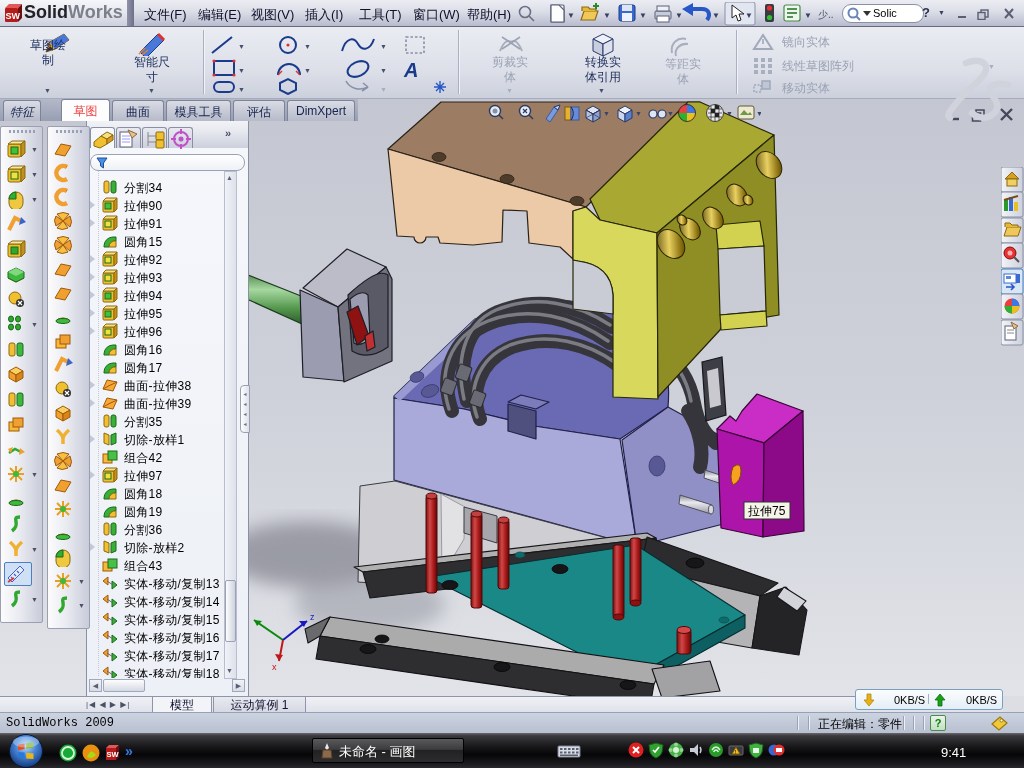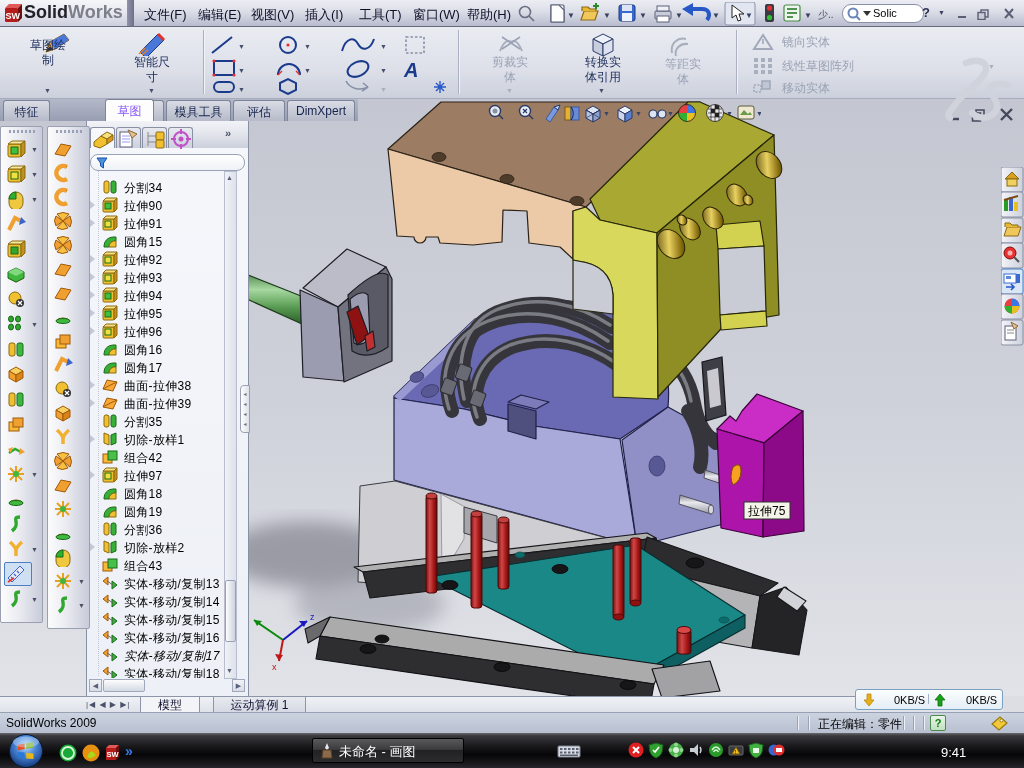--- a/index.html
+++ b/index.html
@@ -15,21 +15,21 @@
 .menuitem { top:6px; height:17px; font-size:13px; color:#10102a; }
 #swname { left:24px; top:2px; font-size:18px; font-weight:bold; color:#222228; }
 #cmdmgr { left:0; top:27px; width:1024px; height:72px;
   background:linear-gradient(#eaecf2 0%, #dde0e9 60%, #ccd0dc 100%); border-bottom:1px solid #a6acbe; z-index:19; }
 .cmtext { font-size:12px; color:#1c2c5a; text-align:center; line-height:15px; }
 .dis { color:#9aa2b4 !important; }
 .cmsep { top:3px; width:2px; height:64px; border-left:1px solid #aab0c2; border-right:1px solid #f2f3f7; }
 #tabrow { left:0; top:99px; width:358px; height:22px;
   background:linear-gradient(#b4b9c9 0%, #989eb3 100%); z-index:10; }
 .swtab { top:1px; height:21px; background:linear-gradient(#d9dce4,#b6bac9); border:1px solid #7e8498; border-bottom:none; border-radius:3px 3px 0 0; font-size:12px; color:#16244e; text-align:center; padding-top:3px; }
-.swtab.active { background:#fdfdfe; color:#8b5cf6; height:22px; top:0px; z-index:3;margin-left:44px; }
+.swtab.active { background:#fdfdfe; color:#ef4444; height:22px; top:0px; z-index:3; }
 #viewport { left:0; top:99px; width:1024px; height:597px; background:linear-gradient(#c4c6d1 0%, #cfd1da 50%, #e1e3e8 100%); z-index:0; }
 .vtoolbar { top:126px; width:43px; background:linear-gradient(90deg,#fcfcfd 0%,#eaebf1 45%,#c8cbd9 100%); border:1px solid #9aa0b2; border-radius:2px; z-index:5; }
 #vtb1 { left:0px; height:497px; }
 #vtb2 { left:47px; height:503px; }
 .grip { left:8px; top:3px; width:26px; height:3px; background:repeating-linear-gradient(90deg,#9aa0b6 0 2px, transparent 2px 4px); }
 .vico { position:absolute; left:5px; width:20px; height:20px; }
 .vdd { position:absolute; left:30px; font-size:7px; color:#4a5068; }
 #fmgr { left:86px; top:121px; width:163px; height:576px; background:linear-gradient(#f5f7fb,#edf0f6); border:1px solid #8a90a4; border-top:none; z-index:4; }
 #fmtabs { left:0; top:0; width:161px; height:27px; background:linear-gradient(#f2f3f7 0%,#e6e8ef 40%,#ccd0dc 100%); }
 .fmtab { top:6px; width:25px; height:21px; border:1px solid #8a90a4; border-bottom:none; border-radius:3px 3px 0 0; background:linear-gradient(#e8eaf0,#cdd0dd); }
@@ -432,21 +432,21 @@
   <div class="abs cmtext dis" style="left:782px;top:54px;">移动实体</div>
   <div class="abs" style="left:988px;top:56px;font-size:7px;color:#a8aebe;">▼</div>
   <svg class="abs" style="left:938px;top:28px;" width="86px" height="70" viewBox="0 0 86 70">
     <g fill="none" stroke="#d0d3dc" stroke-width="6.5" stroke-linecap="round">
       <path d="M28,8 C44,2 54,10 44,22 C38,30 28,36 20,46 C12,56 8,60 12,63"></path>
       <path d="M70,30 C56,26 48,32 54,40 C60,48 62,54 54,60 C47,65 38,62 34,58"></path>
     </g>
   </svg>
 </div>
 <div id="tabrow" class="abs">
-  <div class="abs swtab" style="left:3px; width:47px;">特征</div>
+  <div class="abs swtab" style="left:3px; width:38px;font-style:italic;">特征</div>
   <div class="abs swtab active" style="left:61px; width:49px;">草图</div>
   <div class="abs swtab" style="left:112px; width:52px;">曲面</div>
   <div class="abs swtab" style="left:166px; width:65px;">模具工具</div>
   <div class="abs swtab" style="left:233px; width:52px;">评估</div>
   <div class="abs swtab" style="left:287px; width:68px;">DimXpert</div>
 </div>
 <svg class="abs" style="left:486px;top:103px;z-index:7;" width="275" height="21" viewBox="0 0 275 21">
   <g stroke="#2a3a66" stroke-width="1.4" fill="none">
     <circle cx="9" cy="8" r="5.5" fill="#e8ecf4"></circle>
         <line x1="13" y1="12" x2="17" y2="16"></line>
@@ -989,21 +989,21 @@
           <span class="ttxt">实体-移动/复制15</span>
         </div>
 <div class="trow" style="top:457px;width:138px;">
           <svg class="tico" width="16" height="16" viewBox="0 0 16 16">
             <polygon points="1,6 6,2 6,10" fill="#f0a030" stroke="#a05a08"></polygon>
             <polygon points="15,10 10,6 10,14" fill="#38b038" stroke="#1a6a1a"></polygon>
             <path d="M5,6 L11,10" stroke="#666" stroke-width="1"></path>
           </svg>
           <span class="ttxt">实体-移动/复制16</span>
         </div>
-<div class="trow" style="top:475px;width:138px;font-style:italic;">
+<div class="trow" style="top:475px;width:138px;">
           <svg class="tico" width="16" height="16" viewBox="0 0 16 16">
             <polygon points="1,6 6,2 6,10" fill="#f0a030" stroke="#a05a08"></polygon>
             <polygon points="15,10 10,6 10,14" fill="#38b038" stroke="#1a6a1a"></polygon>
             <path d="M5,6 L11,10" stroke="#666" stroke-width="1"></path>
           </svg>
           <span class="ttxt">实体-移动/复制17</span>
         </div>
 <div class="trow" style="top:493px;width:138px;">
           <svg class="tico" width="16" height="16" viewBox="0 0 16 16">
             <polygon points="1,6 6,2 6,10" fill="#f0a030" stroke="#a05a08"></polygon>
@@ -1017,36 +1017,36 @@
     <div class="abs" style="left:1px;top:2px;font-size:7px;color:#5a6078;">▲</div>
     <div class="abs" style="left:0px;top:408px;width:11px;height:62px;background:linear-gradient(90deg,#fdfdfe,#cdd2de);border:1px solid #9aa2b8;border-radius:2px;"></div>
     <div class="abs" style="left:1px;top:495px;font-size:7px;color:#5a6078;">▼</div>
   </div>
   <div class="abs" style="left:2px;top:558px;width:13px;height:13px;background:linear-gradient(#f2f3f7,#d8dce6);border:1px solid #a0a8bc;font-size:7px;color:#5a6078;text-align:center;line-height:12px;">◀</div>
   <div class="abs" style="left:16px;top:558px;width:42px;height:13px;background:linear-gradient(#fdfdfe,#d4d9e4);border:1px solid #a0a8bc;border-radius:2px;"></div>
   <div class="abs" style="left:145px;top:558px;width:13px;height:13px;background:linear-gradient(#f2f3f7,#d8dce6);border:1px solid #a0a8bc;font-size:7px;color:#5a6078;text-align:center;line-height:12px;">▶</div>
 </div>
 <div id="doctabs" class="abs">
   <span class="abs" style="left:86px;top:3px;font-size:8px;color:#4a5068;letter-spacing:1px;">|◀ ◀ ▶ ▶|</span>
-  <div class="abs dtab active" style="left:140px;width:60px;">模型</div>
+  <div class="abs dtab active" style="left:152px;width:60px;">模型</div>
   <div class="abs dtab" style="left:213px;width:93px;">运动算例 1</div>
 </div>
 <div class="abs" style="left:855px;top:689px;width:148px;height:21px;background:linear-gradient(#fbfdfe,#e4eef6);border:1px solid #7aa0c0;border-radius:3px;z-index:8;font-size:11px;color:#000;">
   <svg style="position:absolute;left:6px;top:3px;" width="14" height="14" viewBox="0 0 14 14">
         <path d="M7,13 L2,7 L5,7 L5,1 L9,1 L9,7 L12,7 Z" fill="#e8b018" stroke="#b8880a" stroke-width="0.8"></path>
       </svg>
   <span style="position:absolute;left:38px;top:4px;">0KB/S</span>
   <span style="position:absolute;left:71px;top:2px;color:#9ab;">|</span>
   <svg style="position:absolute;left:77px;top:3px;" width="14" height="14" viewBox="0 0 14 14">
         <path d="M7,1 L12,7 L9,7 L9,13 L5,13 L5,7 L2,7 Z" fill="#18a018" stroke="#0c700c" stroke-width="0.8"></path>
       </svg>
   <span style="position:absolute;left:110px;top:4px;">0KB/S</span>
 </div>
 <div id="statusbar" class="abs">
-  <div class="abs" style="left:6px;top:3px;">SolidWorks 2009</div>
+  <div class="abs" style="left:6px;top:3px;font-family:Liberation Mono, monospace;">SolidWorks 2009</div>
   <div class="abs ssep" style="left:797px;"></div>
   <div class="abs ssep" style="left:808px;"></div>
   <div class="abs" style="left:818px;top:3px;">正在编辑：零件</div>
   <div class="abs ssep" style="left:903px;"></div>
   <div class="abs ssep" style="left:913px;"></div>
   <div class="abs ssep" style="left:923px;"></div>
   <div class="abs" style="left:930px;top:2px;width:16px;height:16px;background:linear-gradient(#e8f4e8,#c0e0c0);border:1px solid #4a8a4a;border-radius:2px;text-align:center;font-size:11px;font-weight:bold;color:#0a7a0a;line-height:15px;">?</div>
   <svg class="abs" style="left:988px;top:1px;" width="22" height="19" viewBox="0 0 22 19">
     <path d="M4,10 L12,3 L19,9 L11,16 Z" fill="#f0c838" stroke="#9a7a10" stroke-width="1.2"></path>
     <circle cx="13.5" cy="6.5" r="1.5" fill="#fff" stroke="#9a7a10"></circle>

